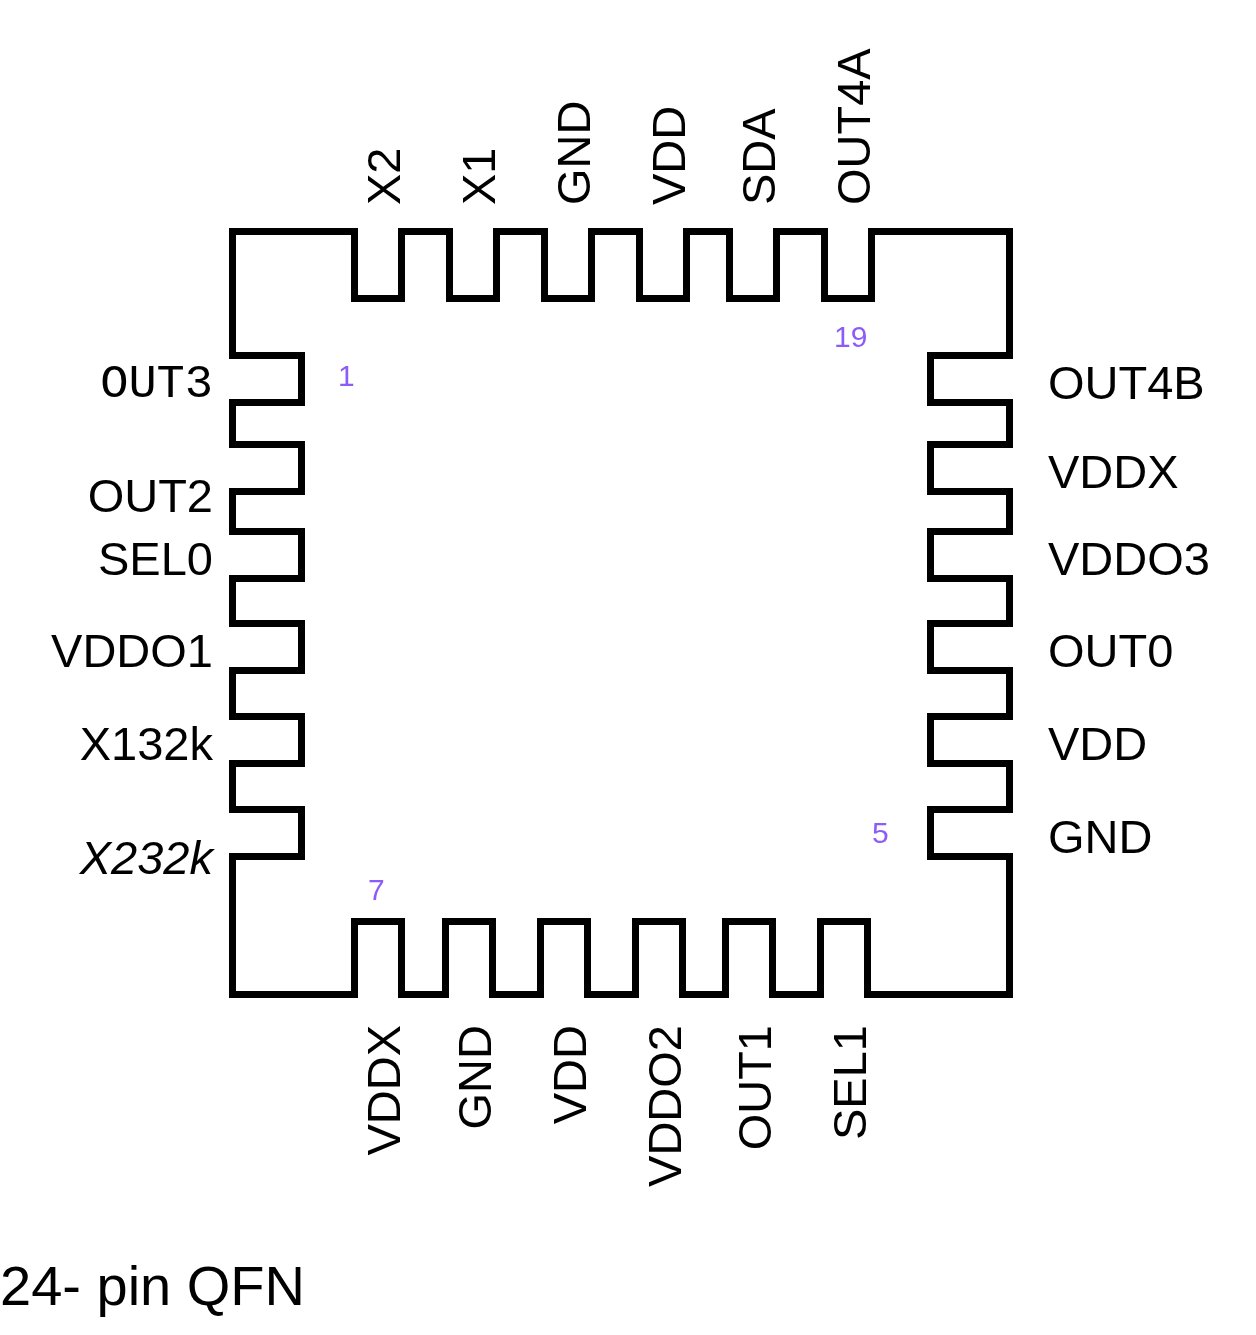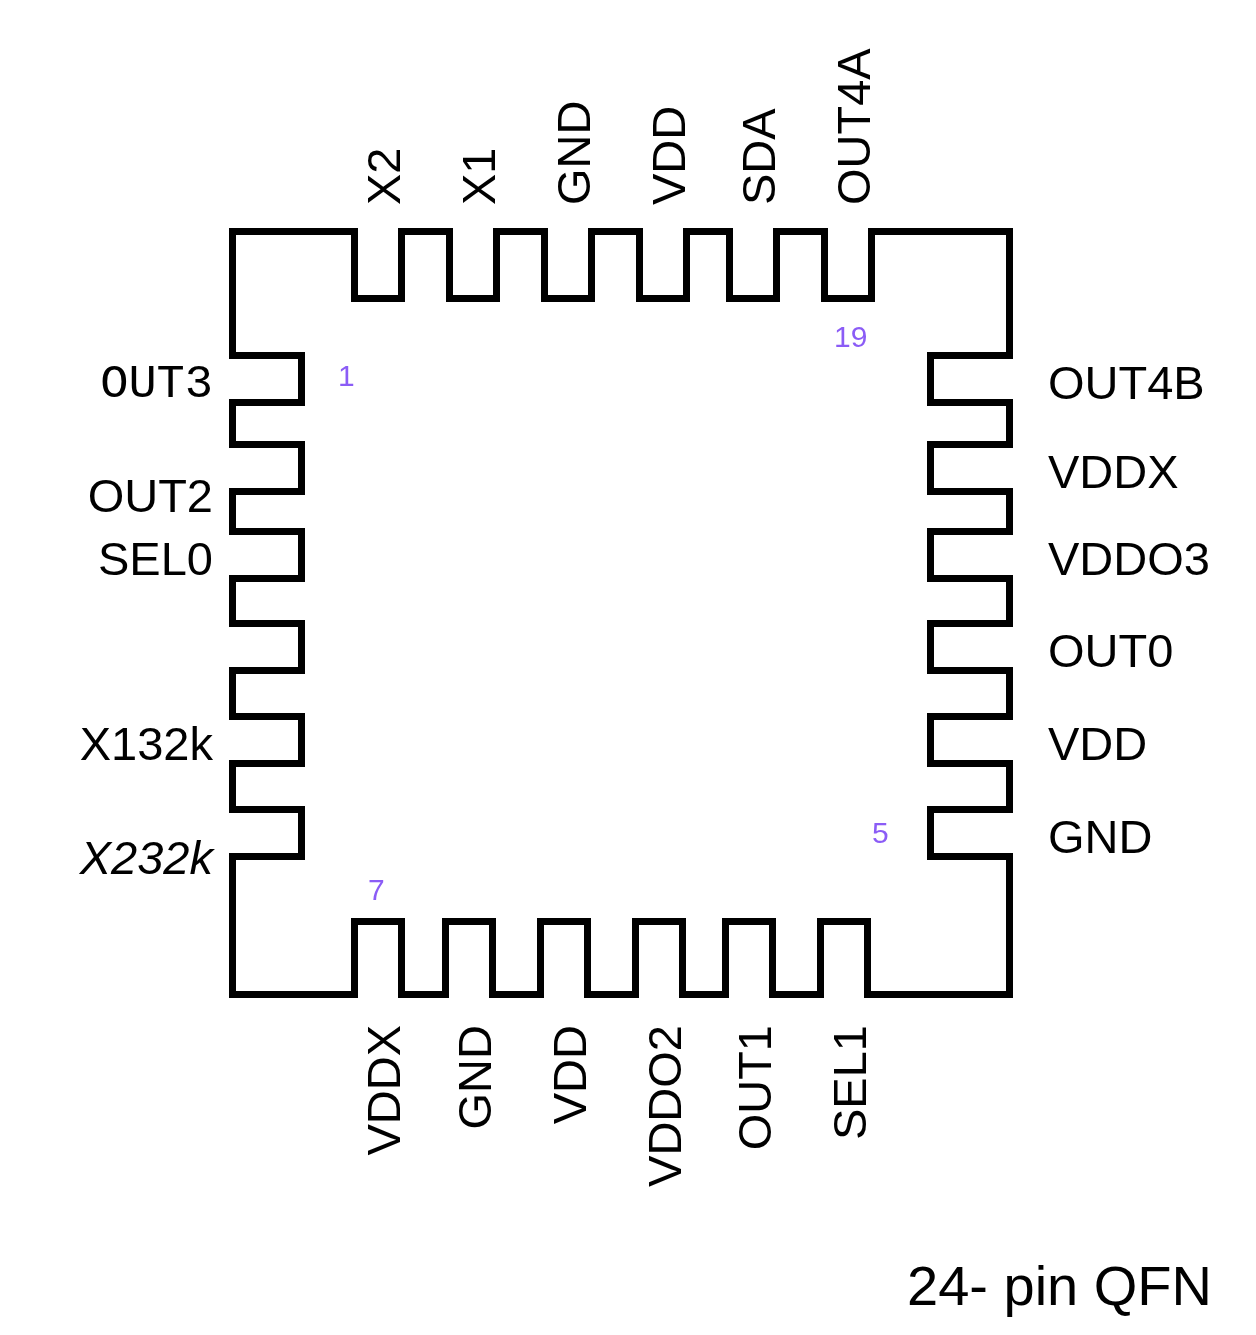--- a/index.html
+++ b/index.html
@@ -109,21 +109,21 @@
     color: #8b5cf6;
     white-space: nowrap;
   }
 
   
   .caption {
     position: absolute;
     left: 0;
     top: 1258px;
     width: 1212px;
-    text-align: right;
+    text-align: left;
     font-size: 56px;
     line-height: 1;
     color: #000000;
   }
 </style>
 </head>
 <body>
 
 <div id="canvas">
 
@@ -167,20 +167,21 @@
   <div class="lbl lbl-bottom" style="left:360px; top:1215px; width:190px;">VDDX</div>
   <div class="lbl lbl-bottom" style="left:451px; top:1215px; width:190px;">GND</div>
   <div class="lbl lbl-bottom" style="left:546px; top:1215px; width:190px;">VDD</div>
   <div class="lbl lbl-bottom" style="left:641px; top:1215px; width:190px;">VDDO2</div>
   <div class="lbl lbl-bottom" style="left:731px; top:1215px; width:190px;">OUT1</div>
   <div class="lbl lbl-bottom" style="left:826px; top:1215px; width:190px;">SEL1</div>
 
   <div class="lbl lbl-left" style="top:384px;font-family:Liberation Mono, monospace;">OUT3</div>
   <div class="lbl lbl-left" style="top:471px;margin-top:24px;">OUT2</div>
   <div class="lbl lbl-left" style="top:558px;">SEL0</div>
+  <div class="lbl lbl-left" style="top:650px;">VDDO1</div>
   <div class="lbl lbl-left" style="top:743px;">X132k</div>
   <div class="lbl lbl-left" style="top:857px;font-style:italic;">X232k</div>
 
   <div class="lbl lbl-right" style="top:382px;">OUT4B</div>
   <div class="lbl lbl-right" style="top:471px;">VDDX</div>
   <div class="lbl lbl-right" style="top:558px;">VDDO3</div>
   <div class="lbl lbl-right" style="top:650px;">OUT0</div>
   <div class="lbl lbl-right" style="top:743px;">VDD</div>
   <div class="lbl lbl-right" style="top:836px;">GND</div>
 

